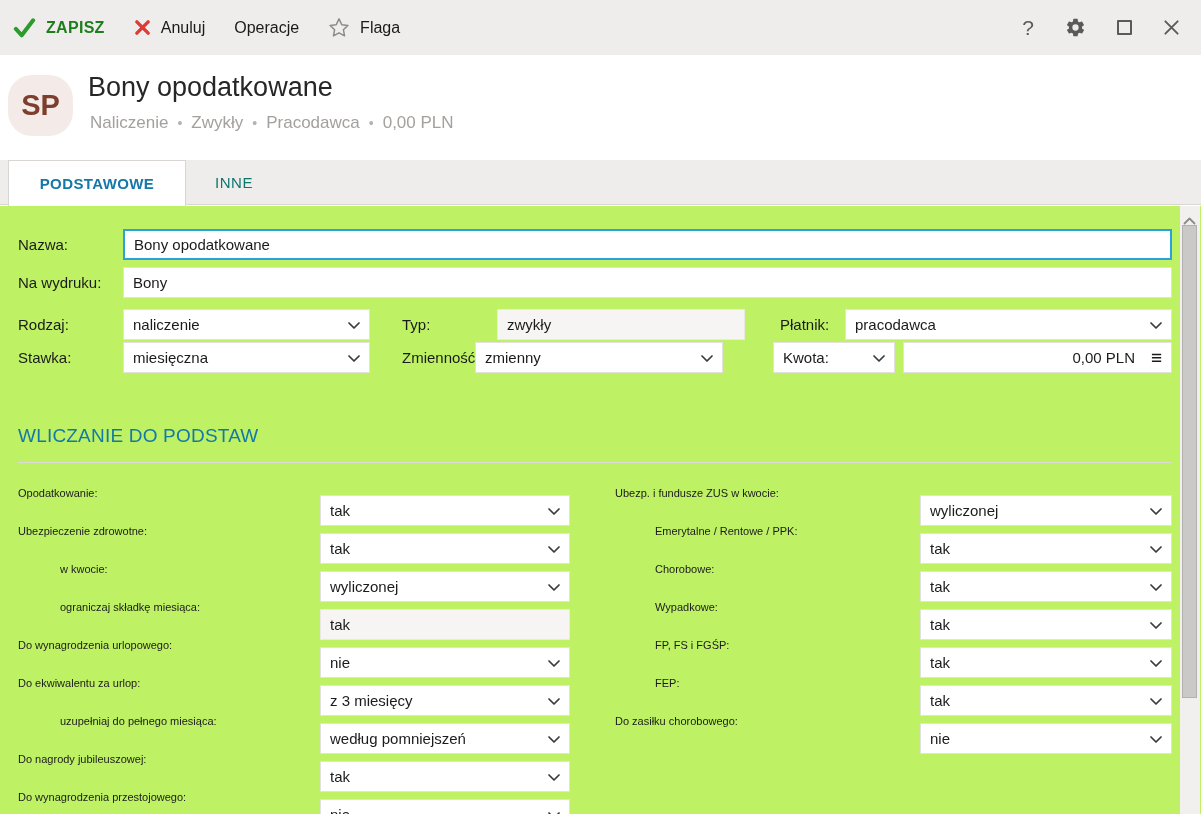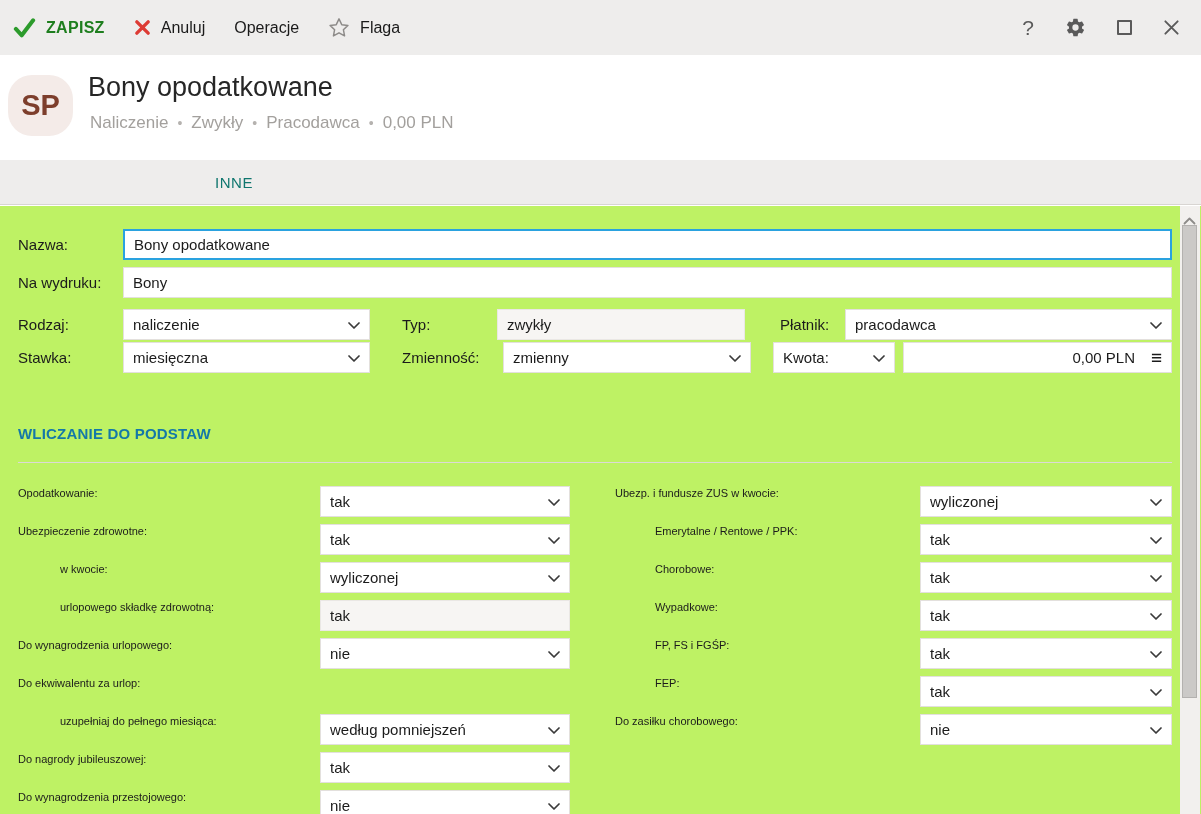--- a/index.html
+++ b/index.html
@@ -62,32 +62,32 @@
     display:flex; align-items:center; padding:0 9px; white-space:nowrap;
   }
   .fld.focus { border:2px solid #2aa2df; }
   .fld.ro { background:#f7f5f3; border-color:#eae7e4; }
   .fld .chev { position:absolute; right:9px; top:12px; }
   .fld.dd { padding-right:28px; cursor:default; }
   .amount { justify-content:flex-end; padding-right:36px; }
   .ham { position:absolute; right:9px; font-size:19px; color:#1a1a1a; line-height:31px; }
 
   
-  .sect-title { position:absolute; left:18px; top:219px; font-size:15px; font-weight:bold;
+  .sect-title { position:absolute; left:18px; top:219px; font-size:19px; font-weight:normal;
                 color:#1478a8; letter-spacing:0.2px; }
   .sect-divider { position:absolute; left:18px; top:256px; width:1154px; height:1px; background:#dcd9d6; }
 
   .col { position:absolute; top:272px; }
   .col-left  { left:18px;  width:552px; }
   .col-right { left:615px; width:557px; }
   .frow { position:relative; height:31px; margin-bottom:7px; }
   .flabel { position:absolute; left:0; font-size:11px; line-height:31px; white-space:nowrap; }
   .flabel.ind { left:42px; }
   .col-right .flabel.ind { left:40px; }
-  .frow .fld { top:8px; }
+  .frow .fld { top:17px; }
   .col-left  .frow .fld { left:302px; width:250px; }
   .col-right .frow .fld { left:305px; width:252px; }
 
   
   .scrollbar { position:absolute; left:1180px; top:0; width:20px; height:608px; background:#f2f0ee; }
   .sb-up { position:absolute; left:3px; top:5px; }
   .sb-thumb { position:absolute; left:2px; top:19px; width:15px; height:473px;
               background:#cbc9c7; border:1px solid #b3b1af; }
 </style>
 </head>
@@ -141,20 +141,21 @@
     </div>
   </div>
 
   <div class="header">
     <div class="badge">SP</div>
     <div class="title">Bony opodatkowane</div>
     <div class="subtitle"><span>Naliczenie</span><span class="dot">•</span><span>Zwykły</span><span class="dot">•</span><span>Pracodawca</span><span class="dot">•</span><span>0,00  PLN</span></div>
   </div>
 
   <div class="tabstrip">
+    <div class="tab active">PODSTAWOWE</div>
     <div class="tab inactive">INNE</div>
   </div>
 
   <div class="content">
 
     <div class="lbl" style="left:18px; top:23px;">Nazwa:</div>
     <div class="fld focus" style="left:123px; top:23px; width:1049px;">
       <span>Bony opodatkowane</span>
     </div>
 
@@ -183,21 +184,21 @@
     </div>
 
     <div class="lbl" style="left:18px; top:136px;">Stawka:</div>
     <div class="fld dd" style="left:123px; top:136px; width:247px;">
       <span>miesięczna</span>
       <svg class="chev" width="12" height="7" viewBox="0 0 12 7">
           <path d="M1 1l5 5 5-5" fill="none" stroke="#3a3a3a" stroke-width="1.7" stroke-linecap="round" stroke-linejoin="round"></path>
         </svg>
     </div>
     <div class="lbl" style="left:402px; top:136px;">Zmienność:</div>
-    <div class="fld dd" style="left:503px; top:136px; width:248px;">
+    <div class="fld dd" style="left:475px; top:136px; width:248px;">
       <span>zmienny</span>
       <svg class="chev" width="12" height="7" viewBox="0 0 12 7">
           <path d="M1 1l5 5 5-5" fill="none" stroke="#3a3a3a" stroke-width="1.7" stroke-linecap="round" stroke-linejoin="round"></path>
         </svg>
     </div>
     <div class="fld dd" style="left:773px; top:136px; width:122px;">
       <span>Kwota:</span>
       <svg class="chev" width="12" height="7" viewBox="0 0 12 7">
           <path d="M1 1l5 5 5-5" fill="none" stroke="#3a3a3a" stroke-width="1.7" stroke-linecap="round" stroke-linejoin="round"></path>
         </svg>
@@ -232,36 +233,42 @@
         <div class="frow">
           <span class="flabel ind">w kwocie:</span>
           <div class="fld dd">
             <span>wyliczonej</span>
             <svg class="chev" width="12" height="7" viewBox="0 0 12 7">
               <path d="M1 1l5 5 5-5" fill="none" stroke="#3a3a3a" stroke-width="1.7" stroke-linecap="round" stroke-linejoin="round"></path>
             </svg>
           </div>
         </div>
         <div class="frow">
-          <span class="flabel ind">urlopowego składkę zdrowotną:</span>
+          <span class="flabel ind">ograniczaj składkę miesiąca:</span>
           <div class="fld ro">
             <span>tak</span>
           </div>
         </div>
         <div class="frow">
           <span class="flabel">Do wynagrodzenia urlopowego:</span>
           <div class="fld dd">
             <span>nie</span>
             <svg class="chev" width="12" height="7" viewBox="0 0 12 7">
               <path d="M1 1l5 5 5-5" fill="none" stroke="#3a3a3a" stroke-width="1.7" stroke-linecap="round" stroke-linejoin="round"></path>
             </svg>
           </div>
         </div>
         <div class="frow">
           <span class="flabel">Do ekwiwalentu za urlop:</span>
+          <div class="fld dd">
+            <span>z 3 miesięcy</span>
+            <svg class="chev" width="12" height="7" viewBox="0 0 12 7">
+              <path d="M1 1l5 5 5-5" fill="none" stroke="#3a3a3a" stroke-width="1.7" stroke-linecap="round" stroke-linejoin="round"></path>
+            </svg>
+          </div>
         </div>
         <div class="frow">
           <span class="flabel ind">uzupełniaj do pełnego miesiąca:</span>
           <div class="fld dd">
             <span>według pomniejszeń</span>
             <svg class="chev" width="12" height="7" viewBox="0 0 12 7">
               <path d="M1 1l5 5 5-5" fill="none" stroke="#3a3a3a" stroke-width="1.7" stroke-linecap="round" stroke-linejoin="round"></path>
             </svg>
           </div>
         </div>

